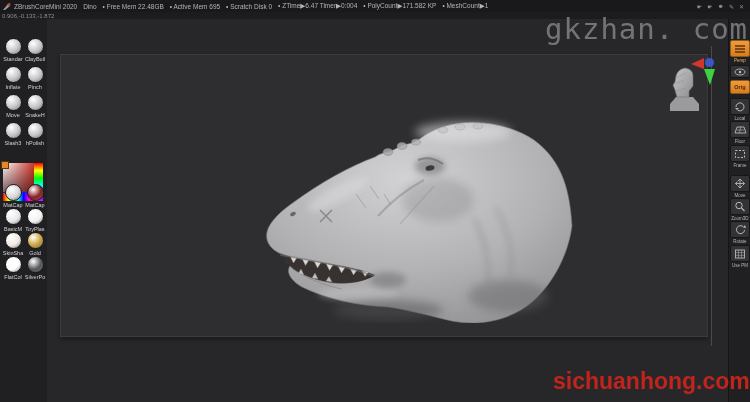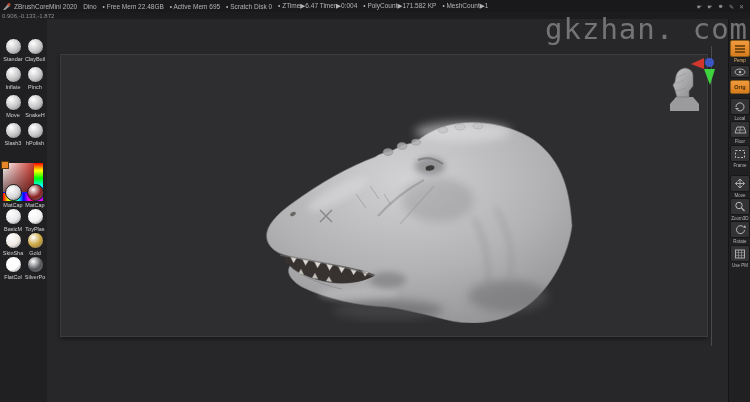--- a/index.html
+++ b/index.html
@@ -407,13 +407,14 @@
         <svg width="12" height="10">
             <rect x="1.5" y="1" width="9" height="8" fill="none" stroke="#b8b8ba" stroke-width="0.9"></rect>
             <path d="M4.5 1 v8 M7.5 1 v8 M1.5 3.6 h9 M1.5 6.3 h9" stroke="#b8b8ba" stroke-width="0.5"></path>
           </svg>
       </div>
         <span class="lbl">Use PM</span>
     </div>
   </div>
 
   <div id="wm-top" class="abs">gkzhan. com</div>
+  <div id="wm-bottom" class="abs">sichuanhong.com</div>
 </div>
 
 </body></html>

